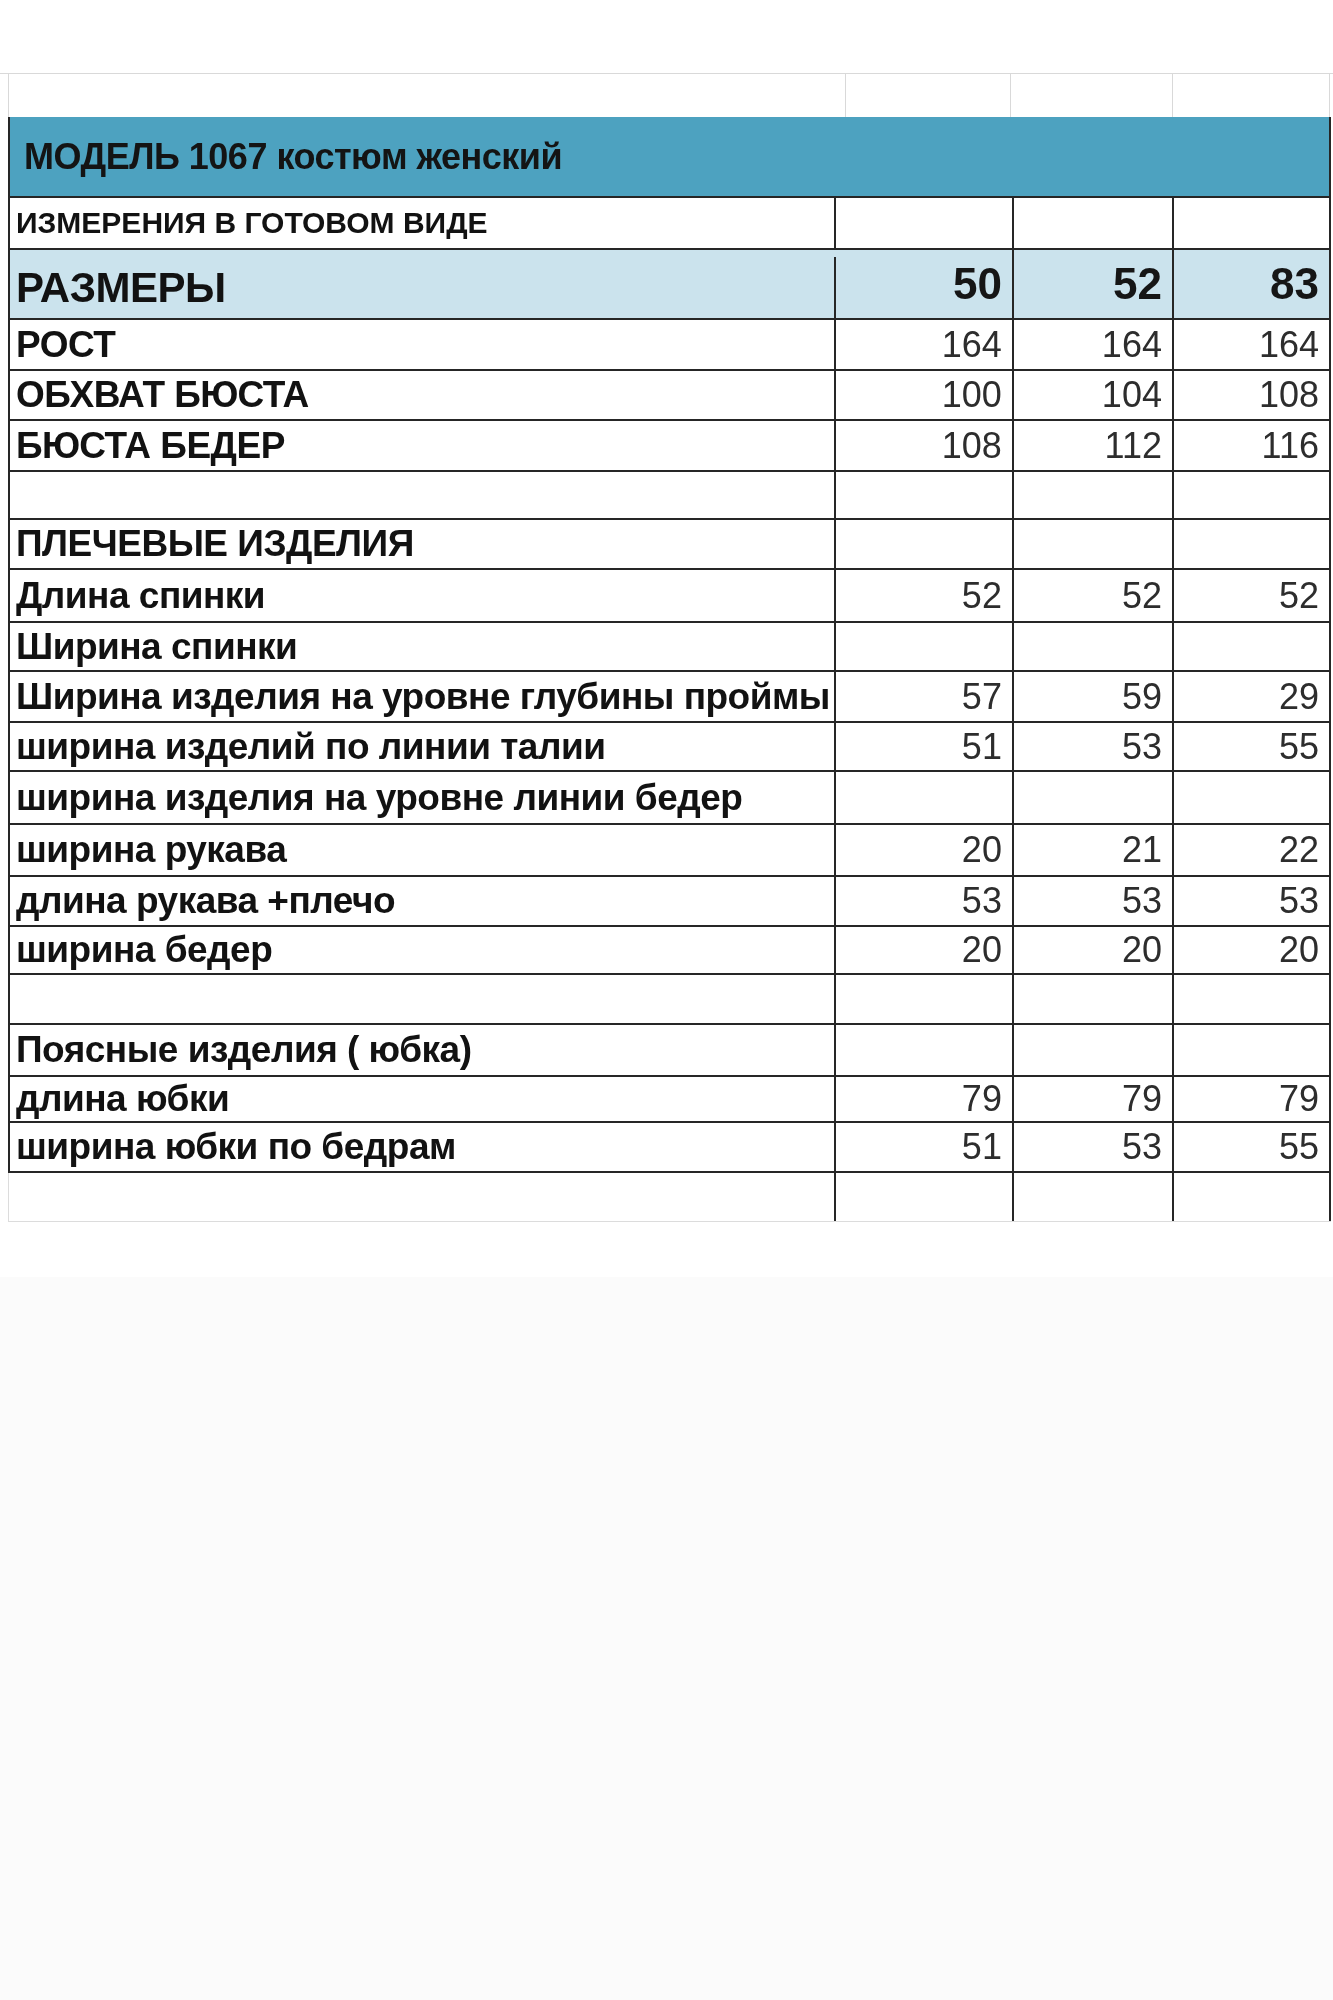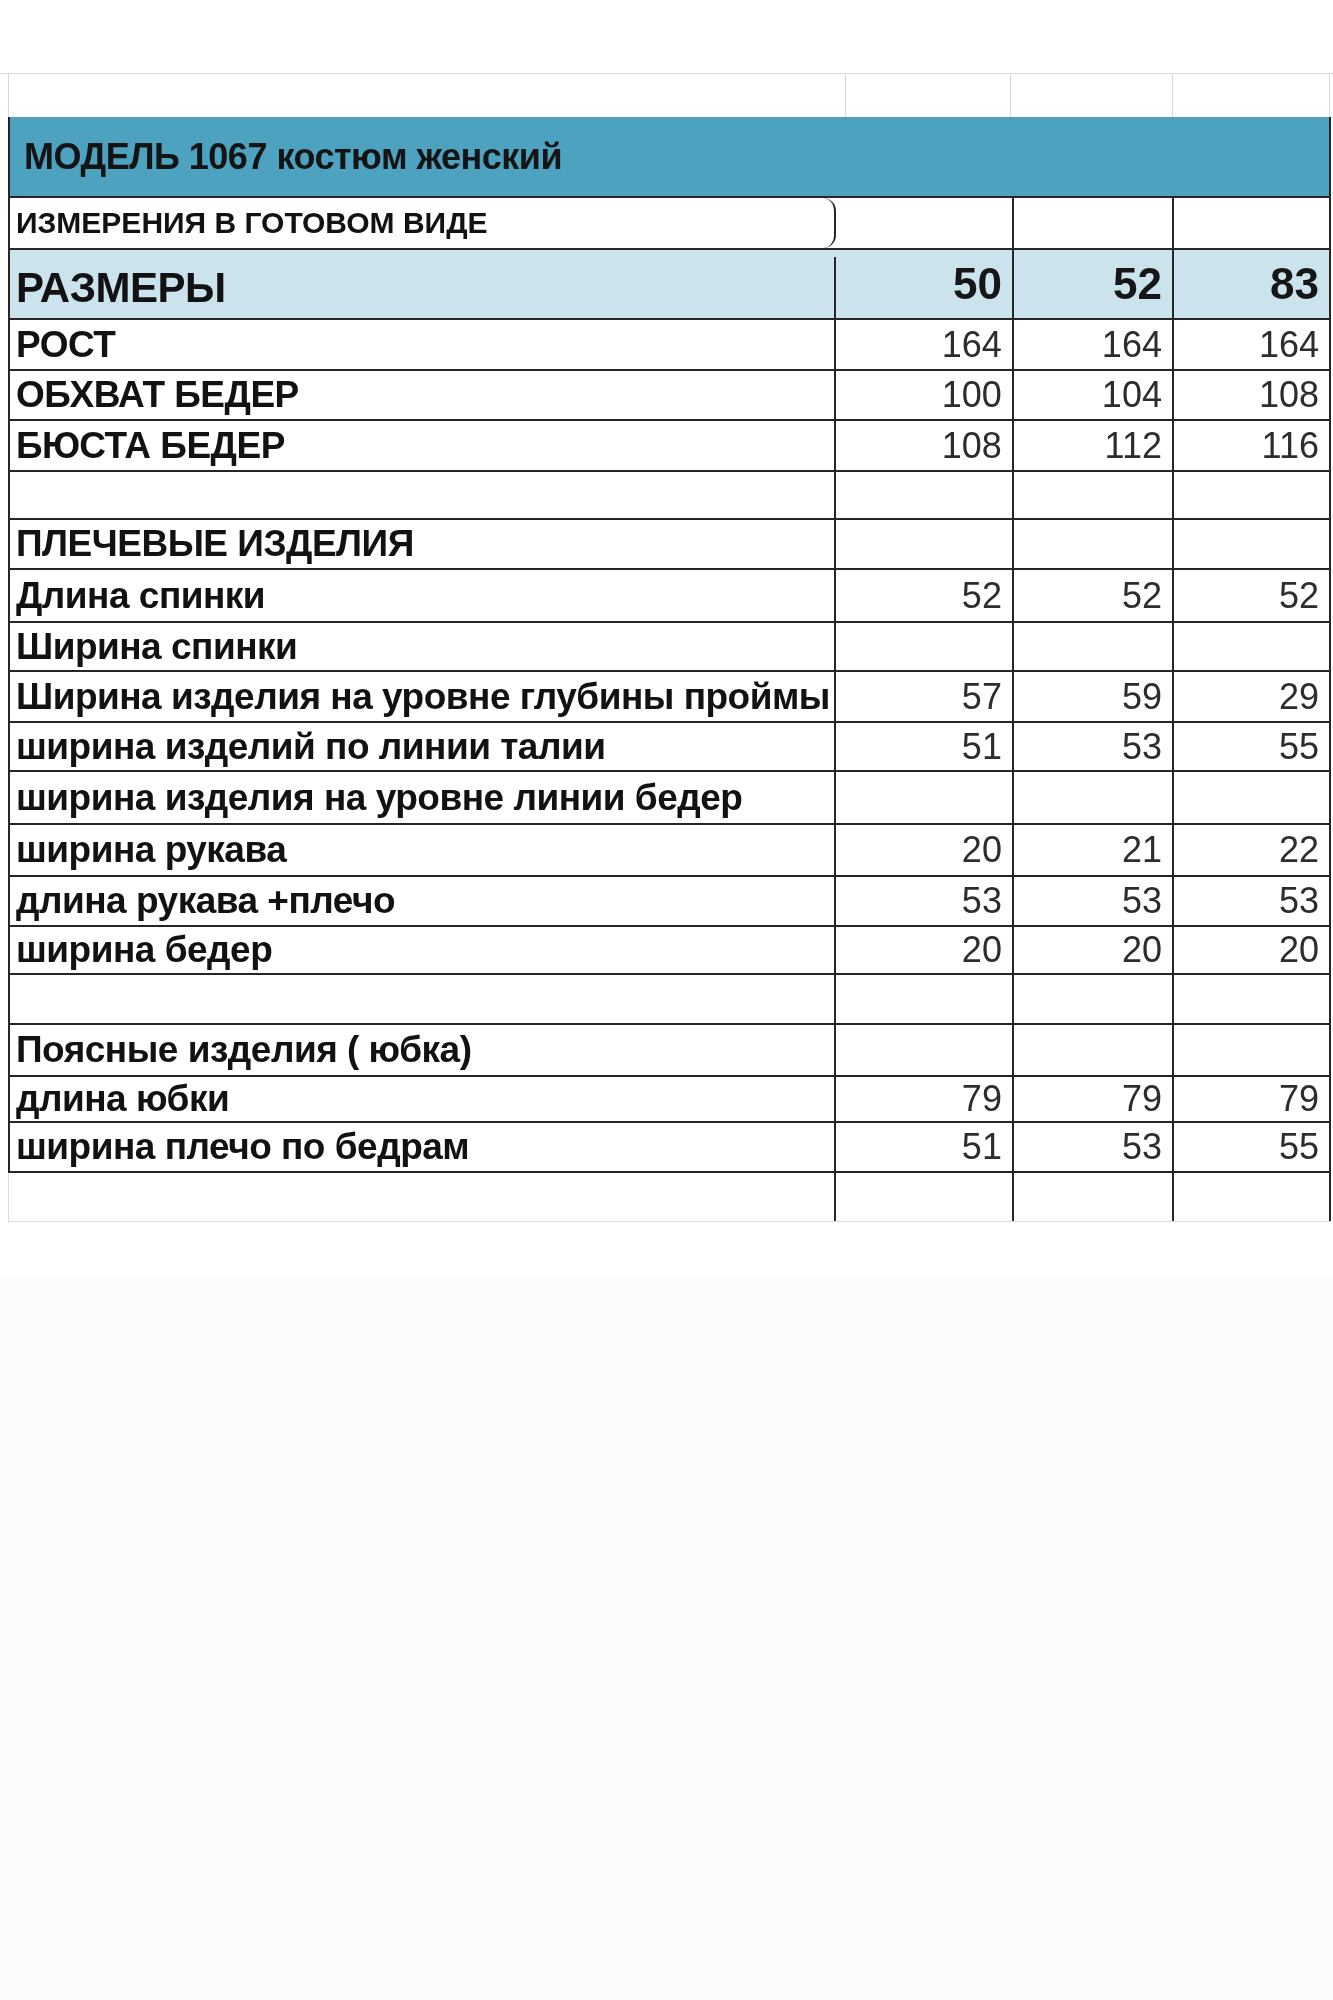--- a/index.html
+++ b/index.html
@@ -61,21 +61,21 @@
   .row-title .td{
     width:100%;
     background:var(--title_bg);
     font-weight:bold;
     font-size:36px;
     letter-spacing:-0.5px;
     padding-left:14px;
     color:#141414;
   }
   
-  .row-sub .td.label{font-size:30px;letter-spacing:0;border-radius:13px;}
+  .row-sub .td.label{font-size:30px;letter-spacing:0;}
   
   .row-sizes{background:var(--sizes_bg);}
   .row-sizes .td{background:var(--sizes_bg);}
   .row-sizes .td.label{font-size:42px;margin-top:7px;}
   .row-sizes .td.num{font-size:44px;font-weight:bold;color:#161616;}
   
   .row-spacer-bottom{
     border-left:1px solid var(--line_light);
     border-bottom:1px solid var(--line_light);
     background:#ffffff;
@@ -114,21 +114,21 @@
   </div>
 
   <div class="tr" style="height:51px">
     <div class="td label">РОСТ</div>
     <div class="td c1 num">164</div>
     <div class="td c2 num">164</div>
     <div class="td c3 num">164</div>
   </div>
 
   <div class="tr" style="height:50px">
-    <div class="td label">ОБХВАТ БЕДЕР</div>
+    <div class="td label">ОБХВАТ БЮСТА</div>
     <div class="td c1 num">100</div>
     <div class="td c2 num">104</div>
     <div class="td c3 num">108</div>
   </div>
 
   <div class="tr" style="height:51px">
     <div class="td label">БЮСТА БЕДЕР</div>
     <div class="td c1 num">108</div>
     <div class="td c2 num">112</div>
     <div class="td c3 num">116</div>
@@ -220,21 +220,21 @@
 
   <div class="tr" style="height:46px">
     <div class="td label">длина юбки</div>
     <div class="td c1 num">79</div>
     <div class="td c2 num">79</div>
     <div class="td c3 num">79</div>
   </div>
 
 
   <div class="tr" style="height:50px">
-    <div class="td label">ширина плечо по бедрам</div>
+    <div class="td label">ширина юбки по бедрам</div>
     <div class="td c1 num">51</div>
     <div class="td c2 num">53</div>
     <div class="td c3 num">55</div>
   </div>
 
   <div class="tr row-spacer-bottom" style="height:49px">
     <div class="td label"></div>
     <div class="td c1 num"></div>
     <div class="td c2 num"></div>
     <div class="td c3 num"></div>

